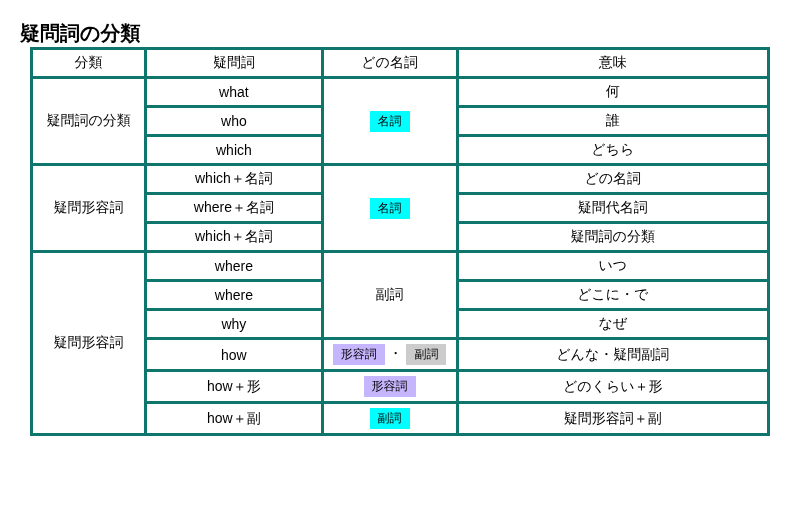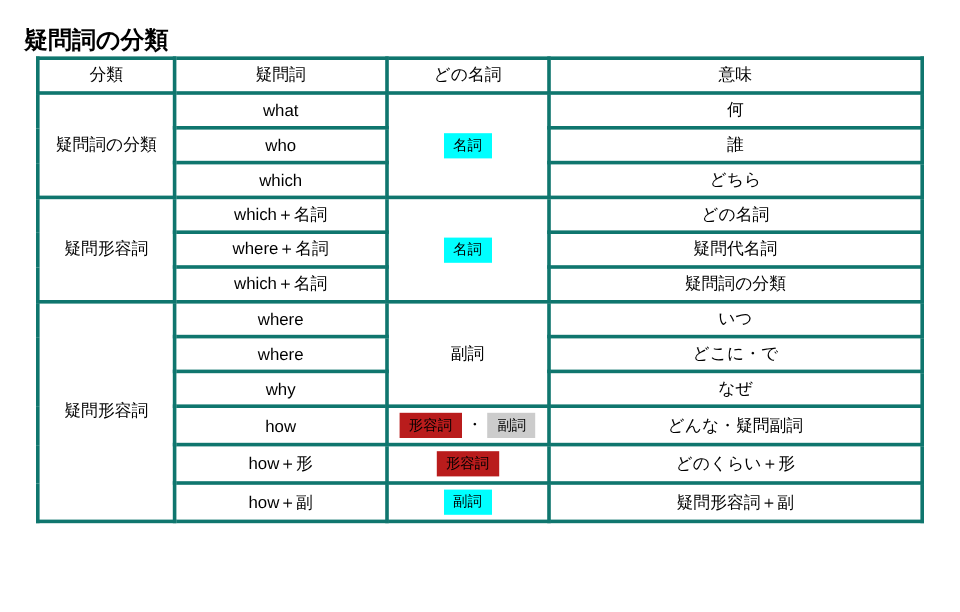--- a/index.html
+++ b/index.html
@@ -44,21 +44,21 @@
       display: inline-block;
       padding: 2px 8px;
       font-size: 12px;
       font-weight: normal;
     }
     .badge-cyan {
       background-color: #00ffff;
       color: #000;
     }
     .badge-green {
-      background-color: #b91c1c;
+      background-color: #c4b5fd;
       color: #000;
     }
     .badge-gray {
       background-color: #cccccc;
       color: #000;
     }
     .badge-cyan2 {
       background-color: #00ffff;
       color: #000;
     }

